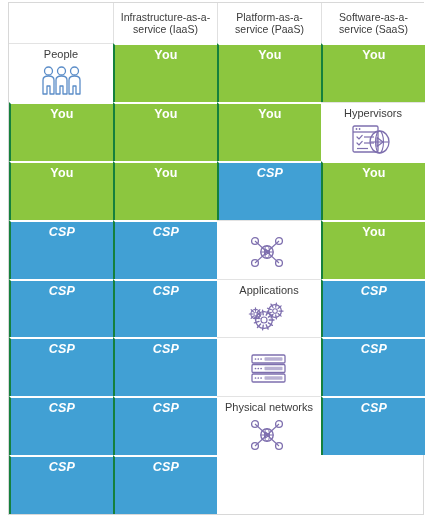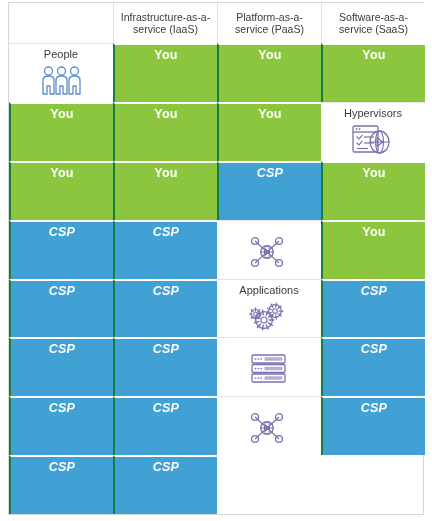--- a/index.html
+++ b/index.html
@@ -668,20 +668,21 @@
             <rect x="18.5" y="14.8" width="18" height="3.4" rx="0.8" fill="#ffffff" opacity="0.55"></rect>
             <rect x="6" y="22" width="33" height="8" rx="1.2" fill="none" stroke="#ffffff" stroke-width="1.3"></rect>
             <circle cx="9.5" cy="26" r="0.85" fill="#ffffff"></circle>
             <circle cx="12.3" cy="26" r="0.85" fill="#ffffff"></circle>
             <circle cx="15.1" cy="26" r="0.85" fill="#ffffff"></circle>
             <rect x="18.5" y="24.3" width="18" height="3.4" rx="0.8" fill="#ffffff" opacity="0.55"></rect>
           </svg>
         </div>
       </div>
       <div class="rowlabel">
+        <div class="rtext">Physical networks</div>
         <div class="ricon">
           <svg width="46" height="34" viewBox="0 0 46 34">
     <line x1="21" y1="17" x2="9" y2="6" stroke="#7e6fae" stroke-width="1.1"></line>
             <line x1="21" y1="17" x2="33" y2="6" stroke="#7e6fae" stroke-width="1.1"></line>
             <line x1="21" y1="17" x2="9" y2="28" stroke="#7e6fae" stroke-width="1.1"></line>
             <line x1="21" y1="17" x2="33" y2="28" stroke="#7e6fae" stroke-width="1.1"></line>
     <circle cx="21" cy="17" r="6.2" fill="none" stroke="#7e6fae" stroke-width="1.4"></circle>
     <ellipse cx="21" cy="17" rx="2.6" ry="6.2" fill="none" stroke="#7e6fae" stroke-width="1"></ellipse>
     <line x1="14.8" y1="17" x2="27.2" y2="17" stroke="#7e6fae" stroke-width="1"></line>
     <path d="M19.3 14 l4 3 l-4 3 z" fill="none" stroke="#7e6fae" stroke-width="1.1" stroke-linejoin="round"></path>

